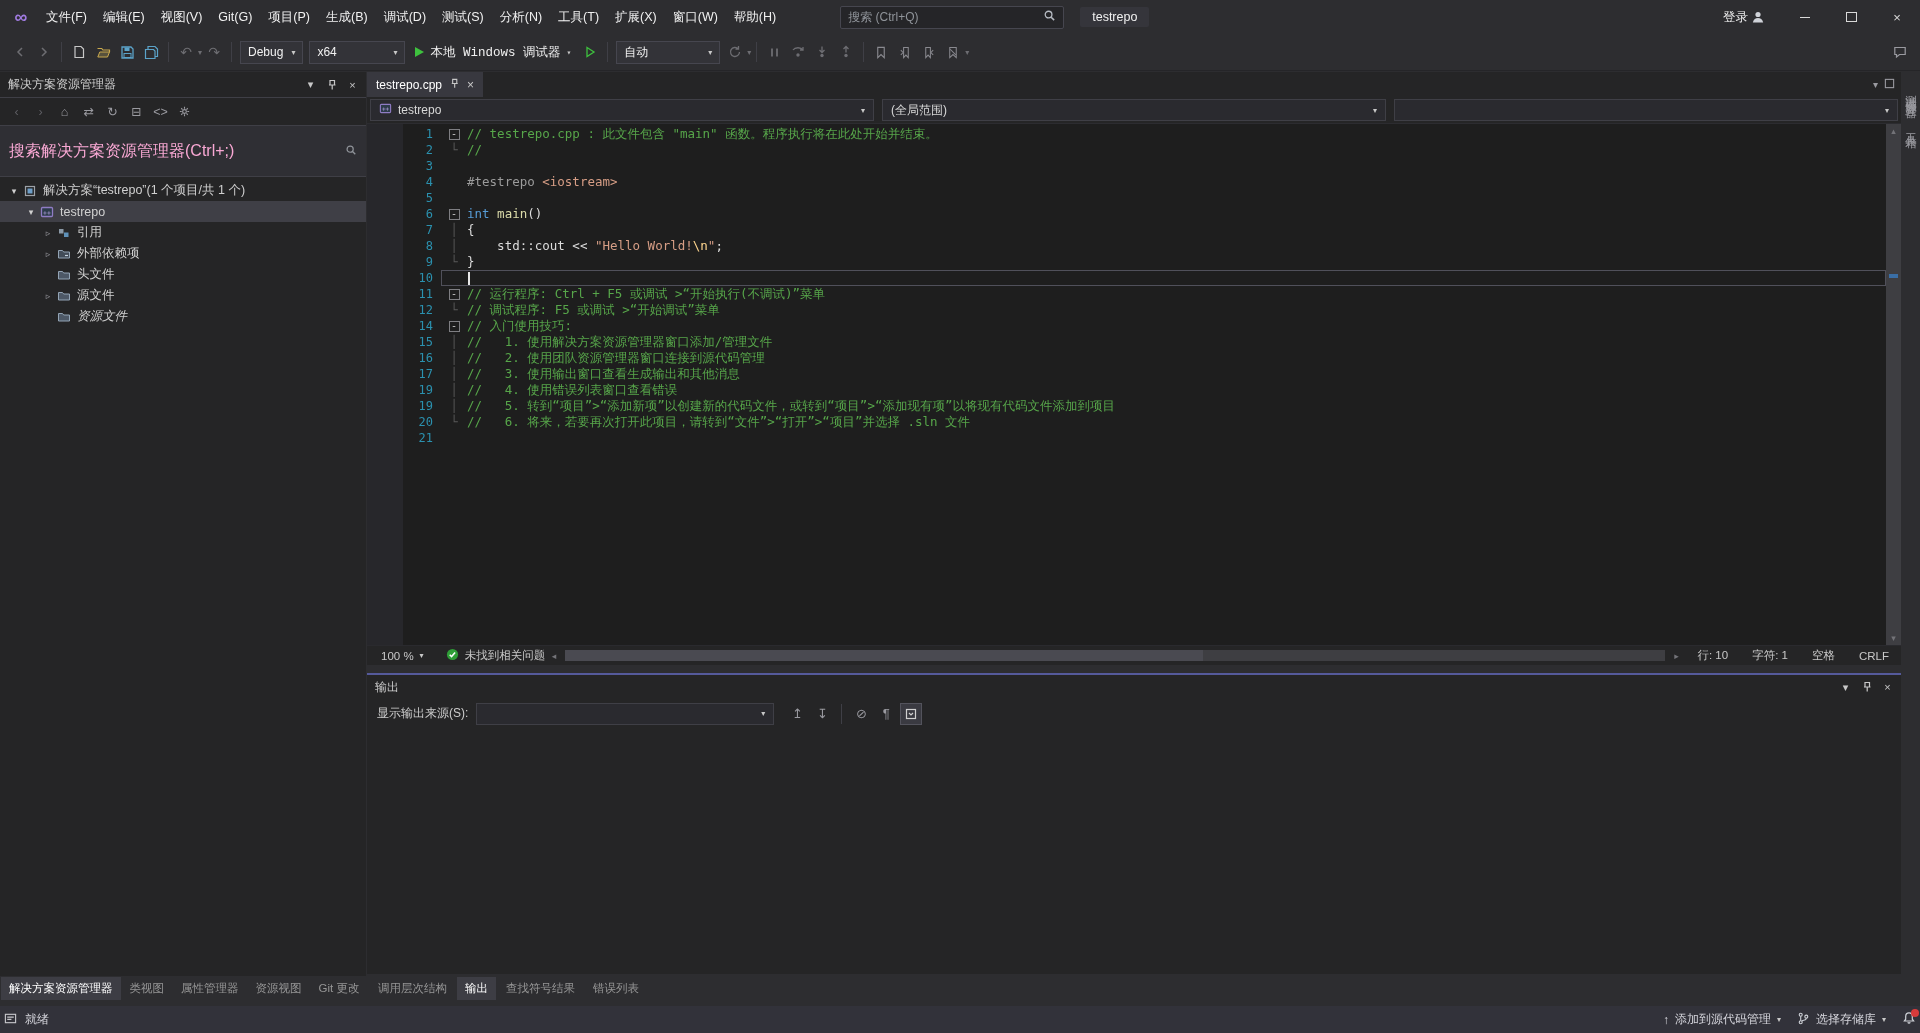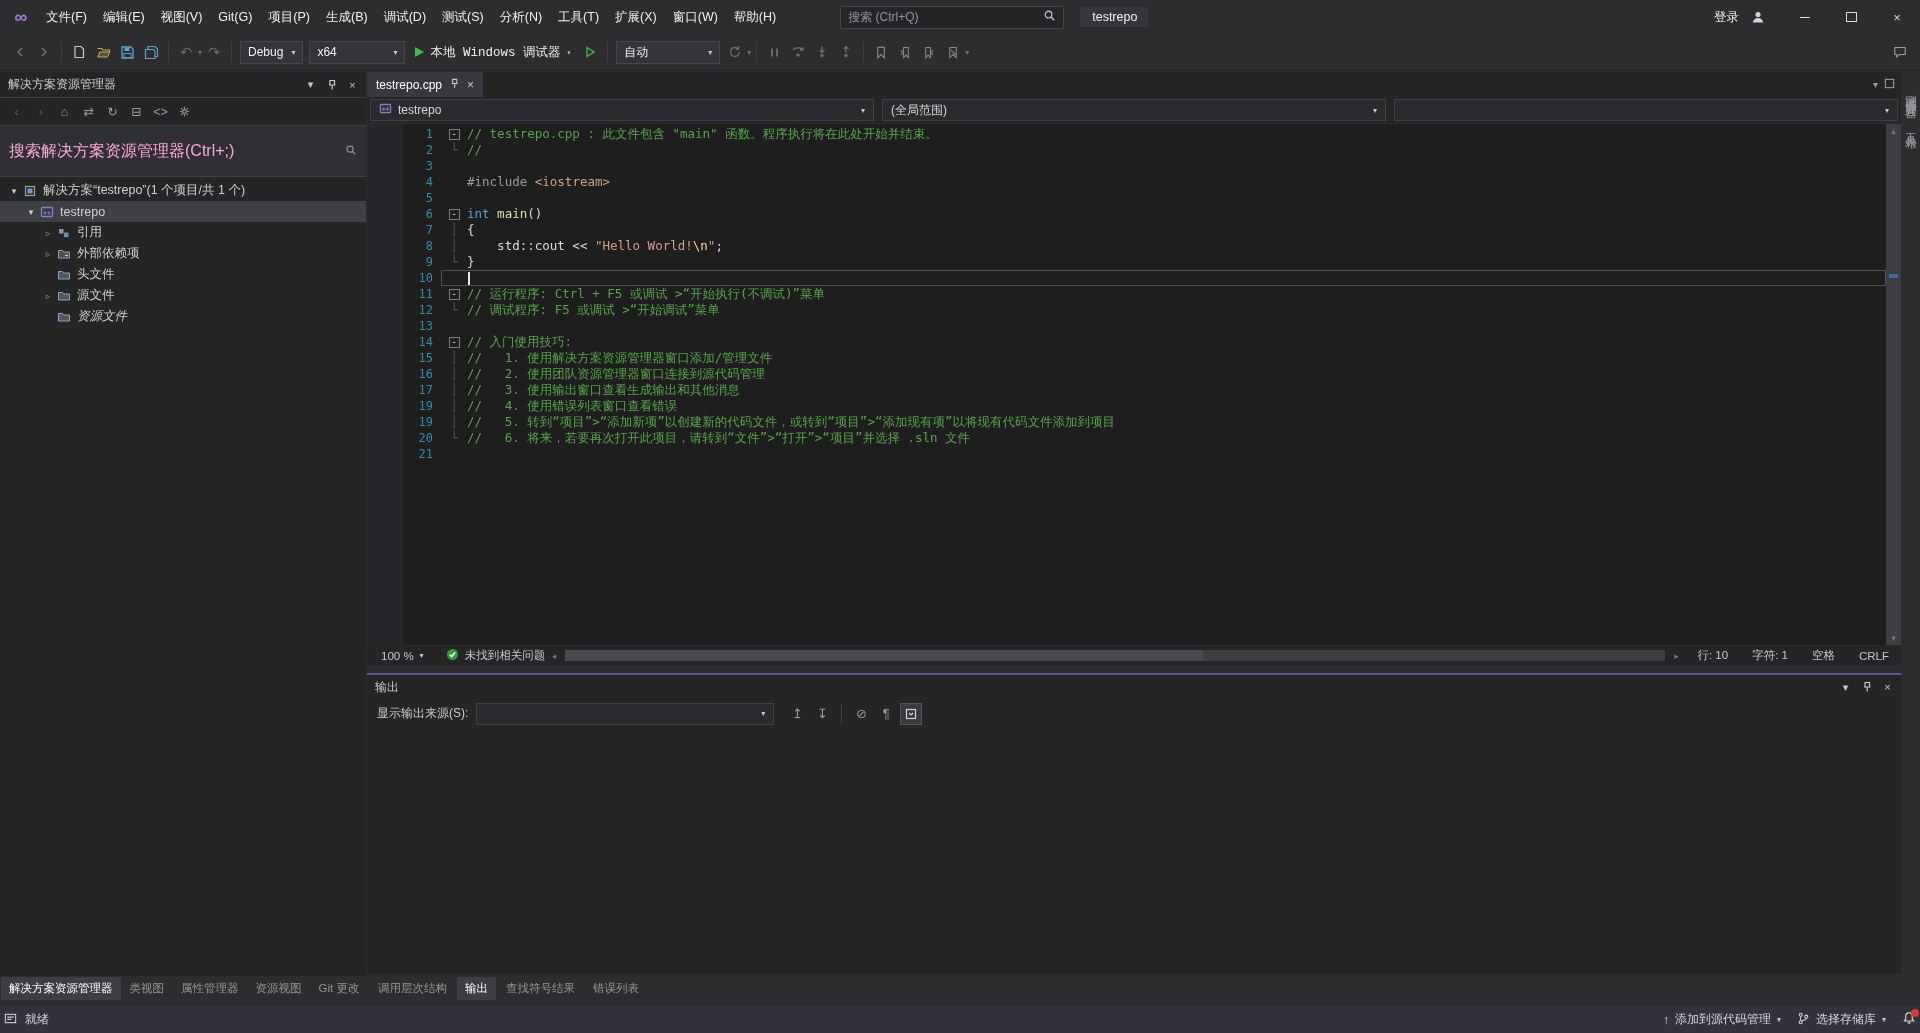--- a/index.html
+++ b/index.html
@@ -12,21 +12,21 @@
     display:flex;align-items:center;padding-left:10px;box-sizing:border-box;}
   .vs-logo{color:#a07be0;font-size:18px;font-weight:bold;margin-right:6px;width:22px;text-align:center;}
   .menubar{display:flex;height:100%;}
   .menu-item{padding:0 8px;font-size:12.5px;color:#f1f1f1;display:flex;align-items:center;cursor:default;}
   .tb-center{display:flex;align-items:center;margin-left:56px;}
   .searchbox{width:224px;height:23px;background:#252528;border:1px solid #46464f;border-radius:2px;
     display:flex;align-items:center;justify-content:space-between;padding:0 7px;box-sizing:border-box;gap:28px;}
   .sb-text{color:#8f9399;font-size:12px;}
   .sol-badge{margin-left:16px;font-size:12.5px;color:#f1f1f1;background:#35353b;padding:3px 12px;border-radius:2px;}
   .tb-right{margin-left:auto;display:flex;align-items:center;height:100%;}
-  .signin{font-size:12.5px;margin-right:9px;}
+  .signin{font-size:12.5px;}
   .person-icon{width:20px;display:flex;align-items:center;justify-content:center;margin-right:14px;}
   .wc{width:46px;height:100%;display:flex;align-items:center;justify-content:center;color:#d9d9d9;font-size:13px;}
   .min-glyph{display:inline-block;width:10px;border-top:1px solid #d9d9d9;}
   .max-glyph{display:inline-block;width:9px;height:8px;border:1px solid #d9d9d9;}
 
   
   .toolbar{position:absolute;top:34px;left:0;right:0;height:37px;background:#2d2d30;
     display:flex;align-items:center;padding:0 8px;box-sizing:border-box;border-bottom:1px solid #252528;}
   .tool-icon{width:24px;height:24px;display:flex;align-items:center;justify-content:center;
     color:#c8c8c8;font-size:14px;flex:none;}
@@ -485,21 +485,21 @@
               <span class="ln">3</span>
               <div class="line-rest">
                 <span class="fold"></span>
                 <span class="code-text"></span>
               </div>
             </div>
             <div class="code-line">
               <span class="ln">4</span>
               <div class="line-rest">
                 <span class="fold"></span>
-                <span class="code-text"><span class="tk-p">#include</span><span class="tk-d"> </span><span class="tk-s">&lt;iostream&gt;</span></span>
+                <span class="code-text"><span class="tk-p">#testrepo</span><span class="tk-d"> </span><span class="tk-s">&lt;iostream&gt;</span></span>
               </div>
             </div>
             <div class="code-line">
               <span class="ln">5</span>
               <div class="line-rest">
                 <span class="fold"></span>
                 <span class="code-text"></span>
               </div>
             </div>
             <div class="code-line">
@@ -542,27 +542,20 @@
               <div class="line-rest">
                 <span class="fold"><span class="fold-box">-</span></span>
                 <span class="code-text"><span class="tk-c">// 运行程序: Ctrl + F5 或调试 &gt;“开始执行(不调试)”菜单</span></span>
               </div>
             </div>
             <div class="code-line">
               <span class="ln">12</span>
               <div class="line-rest">
                 <span class="fold">└</span>
                 <span class="code-text"><span class="tk-c">// 调试程序: F5 或调试 &gt;“开始调试”菜单</span></span>
-              </div>
-            </div>
-            <div class="code-line">
-              <span class="ln">13</span>
-              <div class="line-rest">
-                <span class="fold"></span>
-                <span class="code-text"></span>
               </div>
             </div>
             <div class="code-line">
               <span class="ln">14</span>
               <div class="line-rest">
                 <span class="fold"><span class="fold-box">-</span></span>
                 <span class="code-text"><span class="tk-c">// 入门使用技巧:</span></span>
               </div>
             </div>
             <div class="code-line">

